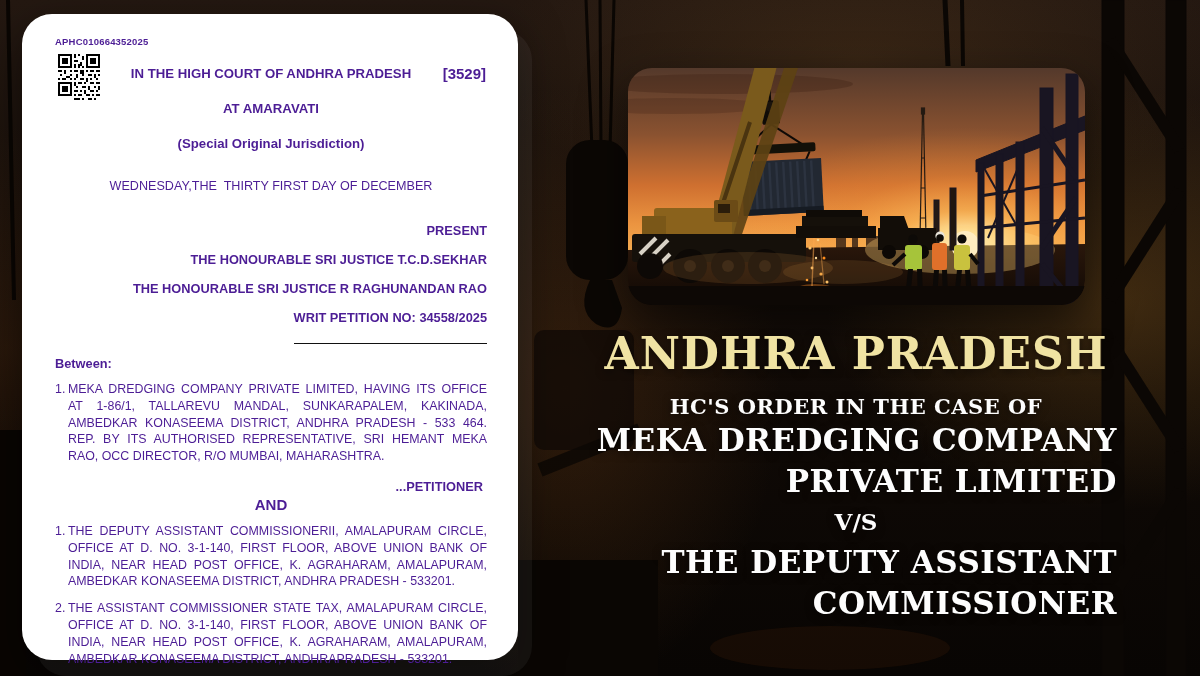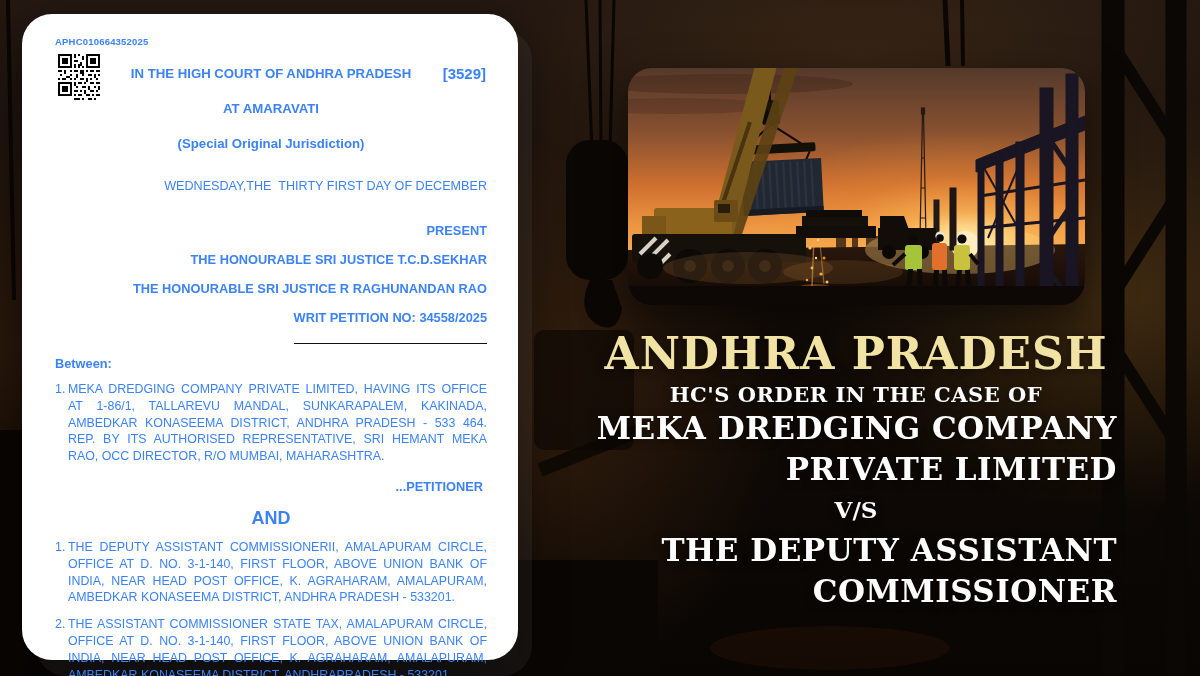--- a/index.html
+++ b/index.html
@@ -18,45 +18,45 @@
   
   .photo-card { position:absolute; left:628px; top:68px; width:457px; height:237px;
                 border-radius:24px; overflow:hidden; box-shadow:0 18px 46px rgba(0,0,0,.55); }
   .photo-card svg { display:block; }
 
   
   .overlay-text { position:absolute; left:595px; top:330px; width:522px; text-align:center;
                   font-family:"DejaVu Serif","Liberation Serif",serif; font-weight:bold;
                   color:#fdfdfd; text-shadow:0 2px 8px rgba(0,0,0,.55); }
   .ov-headline { font-size:44px; line-height:48px; color:#f0e3a3; letter-spacing:1px; }
-  .ov-sub      { font-size:21px; line-height:26px; margin-top:4px; letter-spacing:.5px; }
+  .ov-sub      { font-size:21px; line-height:26px; margin-top:16px; letter-spacing:.5px; }
   .ov-party    { font-size:31px; line-height:41px; letter-spacing:.5px;text-align:right; }
   .ov-vs       { font-size:23px; line-height:40px; }
 
   
   .doc-card { position:absolute; left:22px; top:14px; width:496px; height:646px;
               background:#ffffff; border-radius:30px;
               box-shadow:14px 16px 0 rgba(255,255,255,.05), 0 16px 44px rgba(0,0,0,.5);
-              padding:22px 31px 18px 33px; color:#3b82f6; }
+              padding:22px 31px 18px 33px; color:#4c1d95; }
   .ref-num { font-size:9.5px; font-weight:bold; letter-spacing:.2px; }
   .qr { position:absolute; left:36px; top:40px; }
   .doc-head { text-align:center; font-weight:bold; font-size:13.2px; line-height:16px; margin-top:19px; }
   .bracket-num { position:absolute; right:32px; top:51px; font-weight:bold; font-size:15px; }
-  .date-line { text-align:right; font-size:12.6px; margin-top:27px; white-space:pre; }
+  .date-line { text-align:center; font-size:12.6px; margin-top:27px; white-space:pre; }
   .c-bold { text-align:right; font-weight:bold; font-size:12.8px; line-height:14px; }
   .mt-present { margin-top:31px; }
   .mt-judge   { margin-top:15px; }
   .writ { margin-top:15px; }
   .writ span { display:inline-block; border-bottom:1.6px solid #111; padding-bottom:18px; }
   .between { font-weight:bold; font-size:12.8px; margin-top:12px; }
   .party-para { position:relative; padding-left:13px; margin-top:10px;
                 font-size:12.4px; line-height:16.8px; text-align:justify; }
   .party-para .pnum { position:absolute; left:0; top:0; }
   .petitioner-label { text-align:right; font-weight:bold; font-size:12.8px; margin-top:14px; padding-right:4px; }
-  .and-label { text-align:center; font-weight:bold; font-size:18px; margin-top:14px; }
+  .and-label { text-align:center; font-weight:bold; font-size:15px; margin-top:2px; }
 </style>
 </head>
 <body>
 
 <div class="canvas">
 
   <svg class="dim-silhouettes" width="1200" height="676" viewBox="0 0 1200 676">
 
     <g>
       <line x1="586" y1="0" x2="592" y2="150" stroke="#0a0603" stroke-width="3"></line>

